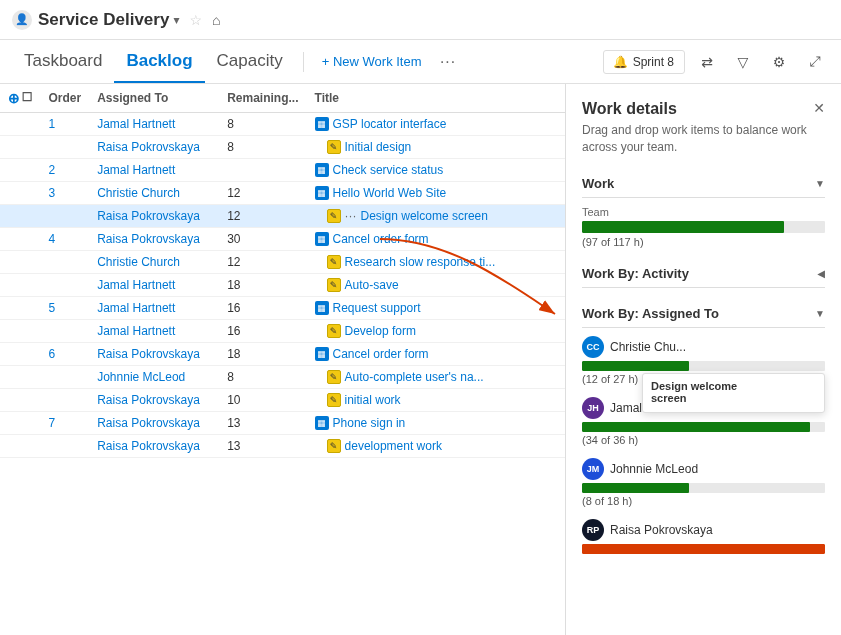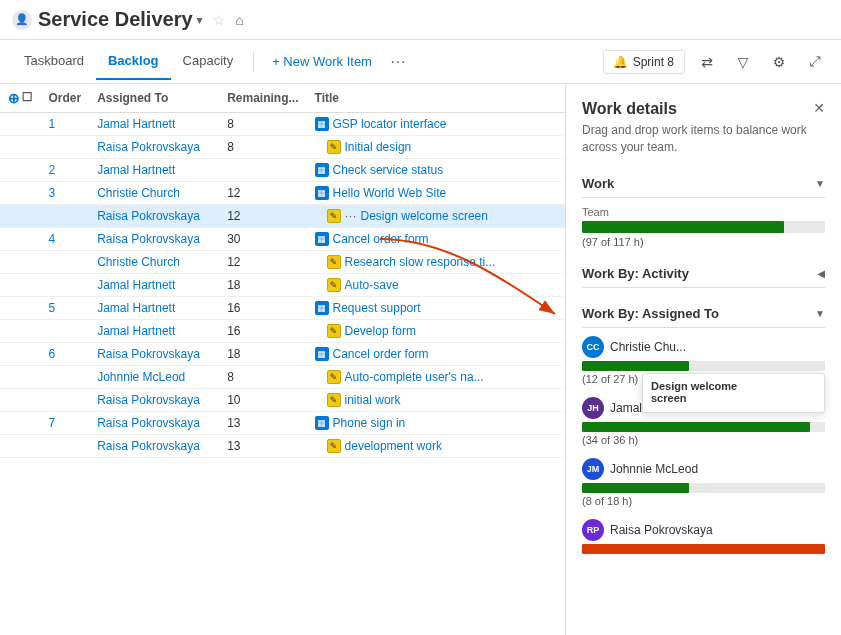--- a/index.html
+++ b/index.html
@@ -4,31 +4,31 @@
   <style>
     * { box-sizing: border-box; margin: 0; padding: 0; }
     body { font-family: 'Segoe UI', Arial, sans-serif; font-size: 13px; background: #fff; color: #333; overflow: hidden; }
 
     
     .top-bar {
       display: flex; align-items: center; padding: 6px 12px; border-bottom: 1px solid #e0e0e0;
       background: #fff; height: 40px;
     }
     .top-bar-icon { width: 20px; height: 20px; border-radius: 50%; background: #e8e8e8; margin-right: 6px; display:flex;align-items:center;justify-content:center; font-size:11px; color:#555; }
-    .top-bar-title { font-size: 20px; font-weight: 600; color: #333; text-align: center; }
+    .top-bar-title { font-size: 17px; font-weight: 600; color: #333; text-align: center; }
     .top-bar-arrow { margin: 0 4px; color: #666; font-size: 12px; }
     .top-bar-star { margin: 0 6px; color: #ccc; font-size: 14px; }
     .top-bar-person { margin-left: 4px; color: #666; font-size: 14px; }
 
     
     .nav-tabs {
       display: flex; align-items: center; padding: 0 12px; border-bottom: 1px solid #e0e0e0;
       background: #fff; height: 44px;
     }
-    .nav-tab { padding: 10px 12px; font-size: 13px; color: #555; cursor: pointer; border-bottom: 2px solid transparent; text-decoration: none; }
+    .nav-tab { padding: 10px 12px; font-size: 17px; color: #555; cursor: pointer; border-bottom: 2px solid transparent; text-decoration: none; }
     .nav-tab.active { color: #0078d4; border-bottom: 2px solid #0078d4; font-weight: 600; }
     .nav-divider { width: 1px; background: #ddd; height: 20px; margin: 0 8px; }
     .new-work-item-btn {
       display: flex; align-items: center; gap: 4px; padding: 5px 10px; color: #0078d4;
       cursor: pointer; font-size: 13px; border: none; background: none; font-weight: 500;
     }
     .more-btn { color: #666; cursor: pointer; padding: 4px 8px; font-size: 16px; border: none; background: none; }
     .nav-right { margin-left: auto; display: flex; align-items: center; gap: 8px; }
     .sprint-btn { display:flex;align-items:center;gap:4px; padding: 4px 10px; border: 1px solid #ddd; border-radius: 3px; cursor:pointer; font-size:12px; background:#fff; }
     .icon-btn { width: 28px; height: 28px; display:flex;align-items:center;justify-content:center; cursor:pointer; color:#555; border-radius:3px; border:none; background:none; font-size:14px; }
@@ -77,21 +77,21 @@
     .bar-green { background: #107c10; }
     .bar-stat { font-size: 11px; color: #555; margin-bottom: 8px; }
 
     
     .person-row { margin-bottom: 12px; }
     .person-header { display: flex; align-items: center; gap: 6px; margin-bottom: 3px; }
     .avatar { width: 22px; height: 22px; border-radius: 50%; display:flex;align-items:center;justify-content:center; font-size:9px; font-weight:600; color:#fff; flex-shrink:0; }
     .avatar-blue { background: #0078d4; }
     .avatar-purple { background: #5c2d91; }
     .avatar-orange { background: #1d4ed8; }
-    .avatar-teal { background: #6d28d9; }
+    .avatar-teal { background: #0f172a; }
     .person-name { font-size: 12px; color: #333; font-weight: 500; }
     .person-bar-container { height: 10px; background: #e8e8e8; border-radius: 1px; margin-bottom: 2px; position: relative; overflow: hidden; }
     .person-stat { font-size: 11px; color: #555; }
 
     
     .tooltip-bubble {
       position: absolute; background: #fff; border: 1px solid #ddd; border-radius: 3px;
       padding: 6px 8px; font-size: 11px; color: #333; box-shadow: 0 2px 8px rgba(0,0,0,0.15);
       white-space: nowrap; z-index: 10;
     }

